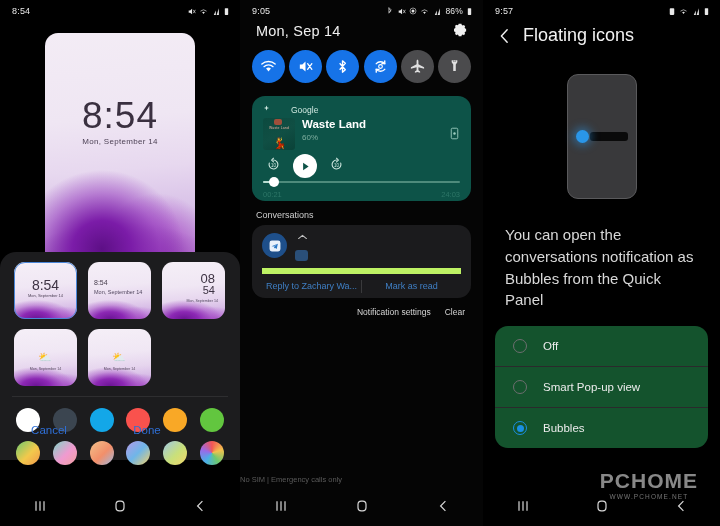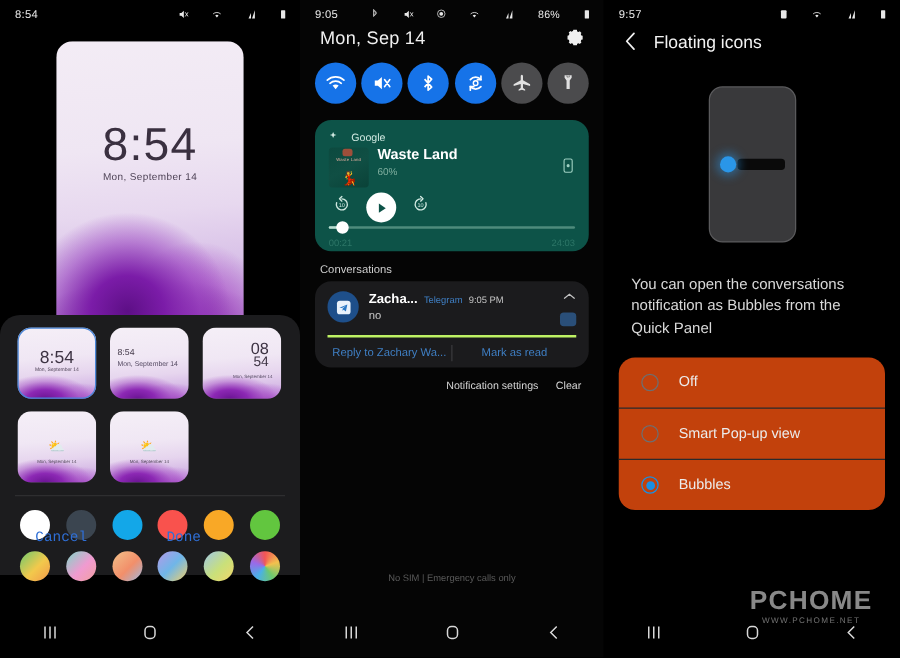--- a/index.html
+++ b/index.html
@@ -8,21 +8,21 @@
 
   .screens { display:flex; width:720px; height:526px; }
   .screen { position:relative; height:526px; overflow:hidden; background:#000; }
   .s1 { width:240px; }
   .s2 { width:243px; background:#050505; }
   .s3 { width:237px; background:#000; }
 
   
   .statusbar { display:flex; align-items:center; justify-content:space-between;
                padding:6px 10px 2px 12px; font-size:9px; color:#e8e8e8; letter-spacing:.2px; }
-  .sb-icons { display:flex; align-items:center; gap:18px; }
+  .sb-icons { display:flex; align-items:center; gap:3px; }
   .sb-icons svg { display:block; }
   .sb-batt { font-size:8.5px; margin-left:1px; }
 
   
   .wallpreview { position:absolute; left:45px; top:33px; width:150px; height:225px;
                  border-radius:13px 13px 0 0; overflow:hidden;
                  background:
                    radial-gradient(ellipse 70% 45% at 38% 96%, #5d0f86 0%, #7b1ca8 28%, rgba(150,60,190,.55) 55%, rgba(200,150,220,0) 78%),
                    radial-gradient(ellipse 55% 40% at 75% 100%, #8b2fb0 0%, rgba(170,80,200,.6) 40%, rgba(220,180,230,0) 72%),
                    radial-gradient(ellipse 90% 30% at 50% 108%, #3a0758 0%, rgba(90,20,130,.5) 45%, rgba(200,160,220,0) 80%),
@@ -55,34 +55,34 @@
   .t-ico { position:absolute; top:22px; left:0; right:0; text-align:center; font-size:11px; color:#5a4f62; }
   .t-ico-d { position:absolute; top:38px; left:0; right:0; text-align:center; font-size:3.6px; color:#564b5e; }
 
   .divider { height:1px; background:#2e2e30; margin:4px 12px 0 12px; }
 
   .colors { padding:11px 16px 0 16px; }
   .color-row { display:flex; justify-content:space-between; margin-bottom:9px; }
   .swatch { width:24px; height:24px; border-radius:50%; }
 
   .sheet-actions { position:absolute; left:0; bottom:0; width:196px; height:60px;
-                   display:flex; align-items:center;font-family:Liberation Mono, monospace; }
+                   display:flex; align-items:center; }
   .sheet-actions > div { flex:1; text-align:center; font-size:11.5px; color:#2f6fd6; }
 
   
   .qp { padding:0 12px; }
   .qp-head { display:flex; align-items:center; justify-content:space-between; padding:4px 2px 11px 4px; }
   .qp-date { font-size:14.5px; color:#f0f0f0; letter-spacing:.2px; }
   .qp-toggles { display:flex; justify-content:space-between; margin-bottom:13px; }
   .tog { width:33px; height:33px; border-radius:50%; display:flex; align-items:center; justify-content:center; }
   .tog.on { background:#1673e8; }
   .tog.off { background:#4b4b4d; }
 
   .media { background:#0d5348; border-radius:13px; padding:9px 11px 8px 11px; position:relative; height:105px; }
-  .m-app { display:flex; gap:11px; font-size:8.5px; color:#cfe8e0; }
+  .m-app { display:flex; gap:21px; font-size:8.5px; color:#cfe8e0; }
   .m-row { display:flex; align-items:flex-start; gap:7px; margin-top:3px; }
   .m-art { width:32px; height:32px; border-radius:3px; flex-shrink:0; position:relative;
            background:linear-gradient(150deg,#0c4a3f,#104f44 50%,#0a4238); overflow:hidden; }
   .m-art-txt { position:absolute; top:8px; left:1px; right:1px; text-align:center; font-size:3.4px; color:#e2b0a0; letter-spacing:.2px; }
   .m-art-dot { position:absolute; top:1px; left:11px; width:8px; height:6px; border-radius:2px; background:#b8503a; opacity:.85; }
   .m-art-fig { position:absolute; bottom:1px; left:10px; font-size:11px; line-height:1; color:#bfe4d4; }
   .m-title { font-size:11.5px; font-weight:bold; color:#fff; line-height:1.15; }
   .m-artist { font-size:8px; color:#7fae9f; margin-top:2px; }
   .m-dev { position:absolute; right:11px; top:30px; }
   .m-ctrls { display:flex; align-items:center; gap:12px; margin-top:4px; padding-left:3px; }
@@ -100,39 +100,39 @@
   .n-icon { width:25px; height:25px; border-radius:50%; background:#1e4f8a; flex-shrink:0;
             display:flex; align-items:center; justify-content:center; position:relative; }
   .n-body { flex:1; min-width:0; }
   .n-line1 { display:flex; align-items:baseline; gap:5px; }
   .n-name { font-size:10.5px; font-weight:bold; color:#fff; }
   .n-app { font-size:7.5px; color:#3f7fc4; }
   .n-time { font-size:7.5px; color:#c5c5c5; }
   .n-msg { font-size:9px; color:#c8c8c8; margin-top:2px; }
   .n-right { display:flex; flex-direction:column; align-items:flex-end; gap:9px; }
   .n-bubble { width:13px; height:11px; border-radius:3px; background:#2a4f79; position:relative; }
-  .n-actions { display:flex; align-items:center; border-top:2px solid #bef264; margin-top:7px; }
+  .n-actions { display:flex; align-items:center; border-top:6px solid #bef264; margin-top:7px; }
   .n-act { flex:1; text-align:center; font-size:9px; color:#3f7fc4; padding:7px 2px; }
   .n-sep { width:1px; height:13px; background:#3a3a3c; }
 
   .qp-foot { display:flex; justify-content:flex-end; gap:14px; padding:9px 6px 0 6px;
              font-size:8.5px; color:#d6d6d6; }
 
-  .nosim { position:absolute; left:0; right:0; bottom:59px; text-align:center; font-size:7.5px; color:#5a5a5a; }
+  .nosim { position:absolute; left:0; right:0; bottom:42px; text-align:left; font-size:7.5px; color:#5a5a5a; }
 
   
   .pg-head { display:flex; align-items:center; gap:12px; padding:7px 0 0 15px; }
-  .pg-title { font-size:14px; color:#f2f2f2; }
+  .pg-title { font-size:18px; color:#f2f2f2; }
   .phone-prev { margin:28px auto 0 auto; width:70px; height:125px; border-radius:11px;
                 background:#39393b; border:1.5px solid #5a5a5c; position:relative; }
   .pp-bar { position:absolute; left:22px; top:57px; width:38px; height:9px; border-radius:3px; background:#0a0a0a; }
   .pp-dot { position:absolute; left:8px; top:55px; width:13px; height:13px; border-radius:50%;
             background:#2a96e8; box-shadow:0 0 8px 3px rgba(42,150,232,.45); }
-  .pg-desc { padding:25px 22px 0 22px; font-size:12px; color:#d8d8d8; line-height:1.45; }
-  .opt-card { margin:15px 12px 0 12px; background:#c2410c; border-radius:13px; }
+  .pg-desc { padding:25px 22px 0 22px; font-size:15px; color:#d8d8d8; line-height:1.45; }
+  .opt-card { margin:15px 12px 0 12px; background:#14532d; border-radius:13px; }
   .opt { display:flex; align-items:center; gap:16px; padding:13px 18px; }
   .opt + .opt { border-top:1px solid #2a2a2c; }
   .radio { width:14px; height:14px; border-radius:50%; border:1.5px solid #6e6e70; flex-shrink:0; }
   .radio.on { border-color:#1a8fe3; position:relative; }
   .radio.on::after { content:""; position:absolute; left:2.5px; top:2.5px; width:7px; height:7px;
                      border-radius:50%; background:#1a8fe3; }
   .opt-label { font-size:11.5px; color:#ececec; }
 
   
   .wm { position:absolute; right:22px; bottom:26px; text-align:center; opacity:.62; }
@@ -381,28 +381,20 @@
       <div class="conv-label">Conversations</div>
 
       <div class="notif">
         <div class="n-top">
           <div class="n-icon">
             <svg width="14" height="14" viewBox="0 0 18 18">
                 <rect x="2" y="2" width="14" height="14" rx="3" fill="#eaf2fb"></rect>
                 <path d="M4.5 9.2l8.2-3.2-1.5 7-2.3-1.8-1.2 1.1.2-2.2 3.3-3-4 2.5z" fill="#2a77c4"></path>
               </svg>
           </div>
-          <div class="n-body">
-            <div class="n-line1">
-              <span class="n-name">Zacha...</span>
-              <span class="n-app">Telegram</span>
-              <span class="n-time">9:05 PM</span>
-            </div>
-            <div class="n-msg">no</div>
-          </div>
           <div class="n-right">
             <svg width="11" height="8" viewBox="0 0 14 10">
                 <path d="M2 7l5-4 5 4" stroke="#c2c2c2" stroke-width="1.3" fill="none" stroke-linecap="round"></path>
               </svg>
             <span class="n-bubble"></span>
           </div>
         </div>
         <div class="n-actions">
           <div class="n-act">Reply to Zachary Wa...</div>
           <span class="n-sep"></span>

